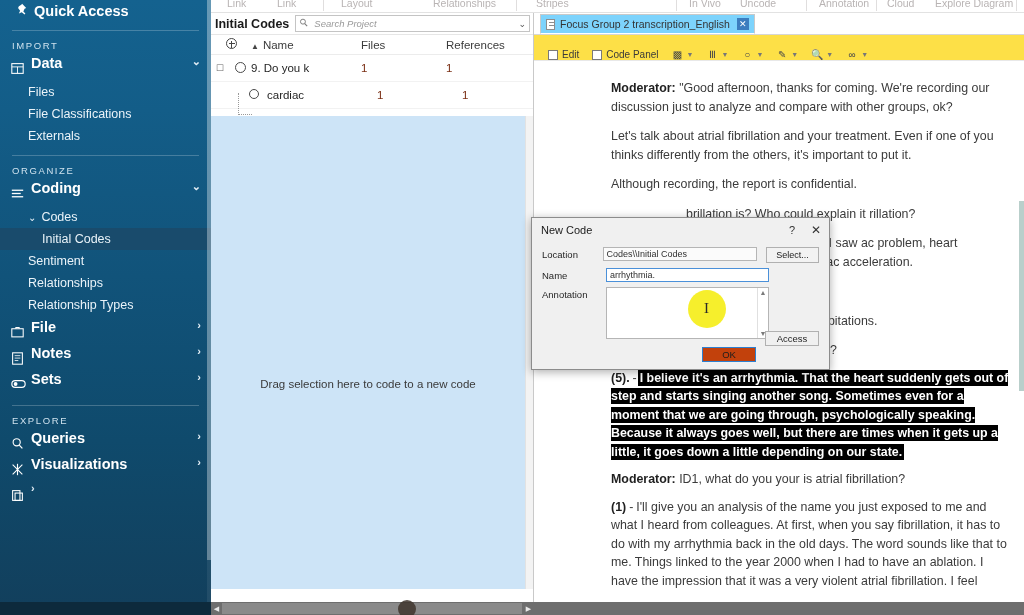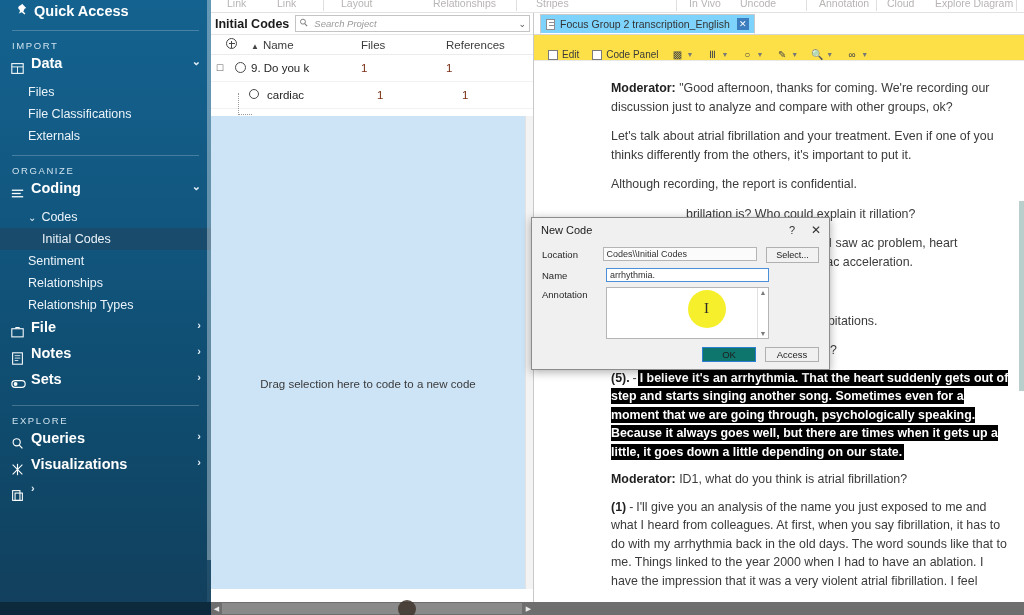--- a/index.html
+++ b/index.html
@@ -230,21 +230,21 @@
   .dlg-ta .sb {
     position:absolute; right:0; top:0; width:11px; height:100%; background:#fff;
     border-left:1px solid #e0e0e0; display:flex; flex-direction:column; justify-content:space-between;
     align-items:center; font-size:7px; color:#7a7a7a; padding:1px 0;
   }
   .dlg-btns { position:absolute; right:10px; bottom:7px; display:flex; gap:9px; }
   .dlg-btn {
     width:54px; height:15px; font-size:9.5px; color:#1d1d1d; background:#f0f0f0;
     border:1px solid #b0b0b0; display:flex; align-items:center; justify-content:center;
   }
-  .dlg-btn.primary { border:1.6px solid #2c7fd0; background:#0f766e; }
+  .dlg-btn.primary { border:1.6px solid #2c7fd0; background:#c2410c;margin-top:16px; }
   .cursor-blob {
     position:absolute; left:688px; top:290px; width:38px; height:38px;
     border-radius:50%; background:#f5ee1a; opacity:.92;
   }
   .ibeam {
     position:absolute; left:704px; top:300px; color:#2a2a2a; font-size:15px;
     font-family:"Liberation Serif", serif;
   }
 </style>
 </head>
@@ -502,21 +502,21 @@
     <div class="docbody">
       <p><b>Moderator:</b><span> "Good afternoon, thanks for coming. We're recording our discussion just to analyze and compare with other groups, ok?</span></p>
       <p><span>Let's talk about atrial fibrillation and your treatment. Even if one of you thinks differently from the others, it's important to put it.</span></p>
       <p><span>Although recording, the report is confidential.</span></p>
       <p style="margin-left:75px;"><span>brillation is? Who could explain it rillation?</span></p>
       <p style="margin-left:75px;"><span>it up on the internet when I saw ac problem, heart acceleration or tly, a cardiac acceleration.</span></p>
       <p style="margin-left:75px;"><b>same interviewed)</b></p>
       <p style="margin-left:75px;"><span>problems I have, I feel palpitations.</span></p>
       <p style="margin-bottom:9px;"><b>Moderator:</b><span> ID5, what is atrial fibrillation?</span></p>
       <p style="margin-bottom:9px;"><b>(5).</b><span style="padding:0 3px;">-</span><span class="hl">I believe it's an arrhythmia. That the heart suddenly gets out of step and starts singing another song. Sometimes even for a moment that we are going through, psychologically speaking. Because it always goes well, but there are times when it gets up a little, it goes down a little depending on our state.</span></p>
-      <p style="margin-bottom:9px;"><b>Moderator:</b><span> ID1, what do you think is atrial fibrillation?</span></p>
+      <p style="margin-bottom:9px;"><b>Moderator:</b><span> ID1, what do you your is atrial fibrillation?</span></p>
       <p><b>(1)</b><span style="padding:0 3px;">-</span><span>I'll give you an analysis of the name you just exposed to me and what I heard from colleagues. At first, when you say fibrillation, it has to do with my arrhythmia back in the old days. The word sounds like that to me. Things linked to the year 2000 when I had to have an ablation. I have the impression that it was a very violent atrial fibrillation. I feel palpitations.</span></p>
     </div>
     <div class="doc-vscroll">
         <i></i>
       </div>
   </div>
 
   <div class="botdark"></div>
   <div class="hbar" style="left:211px; top:602px; width:323px;">
     <span class="arw">◀</span>

